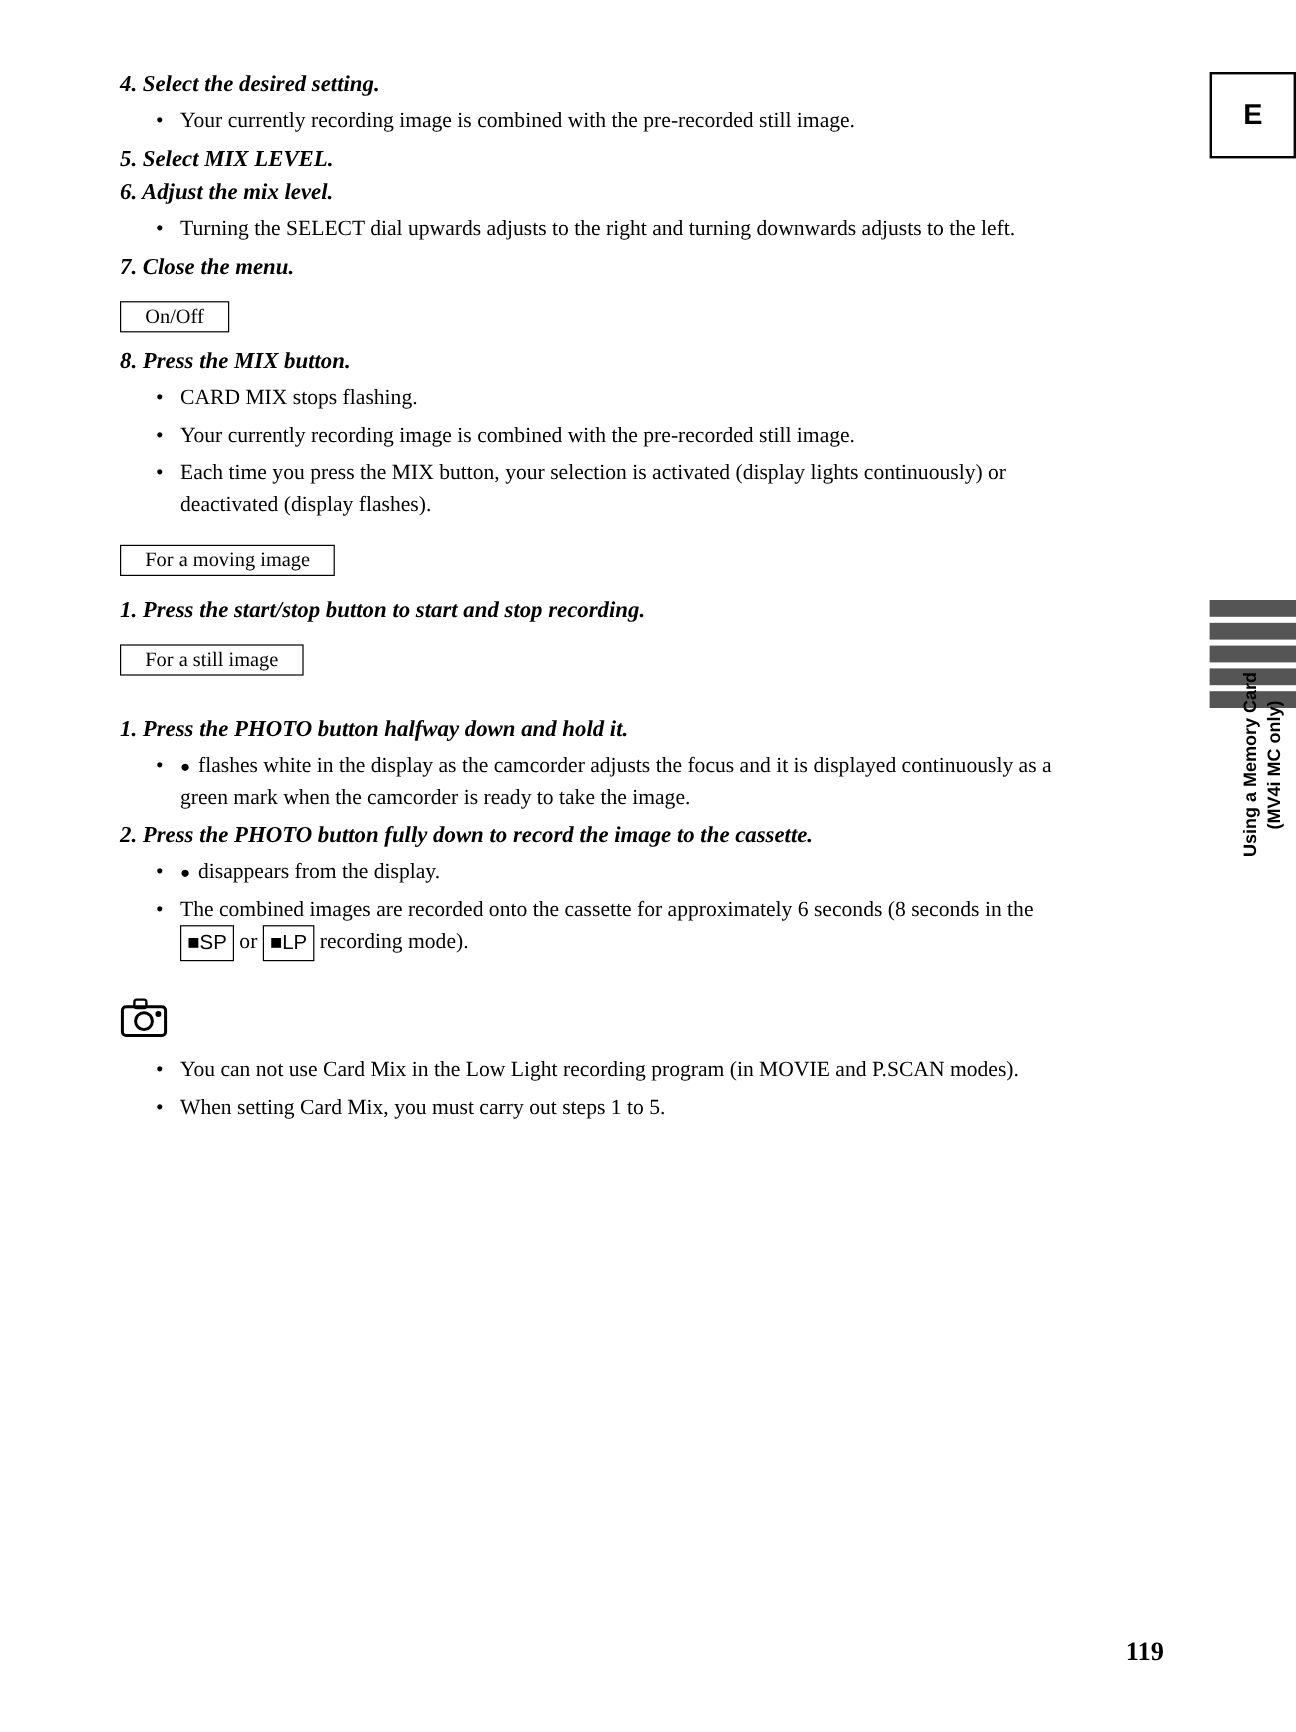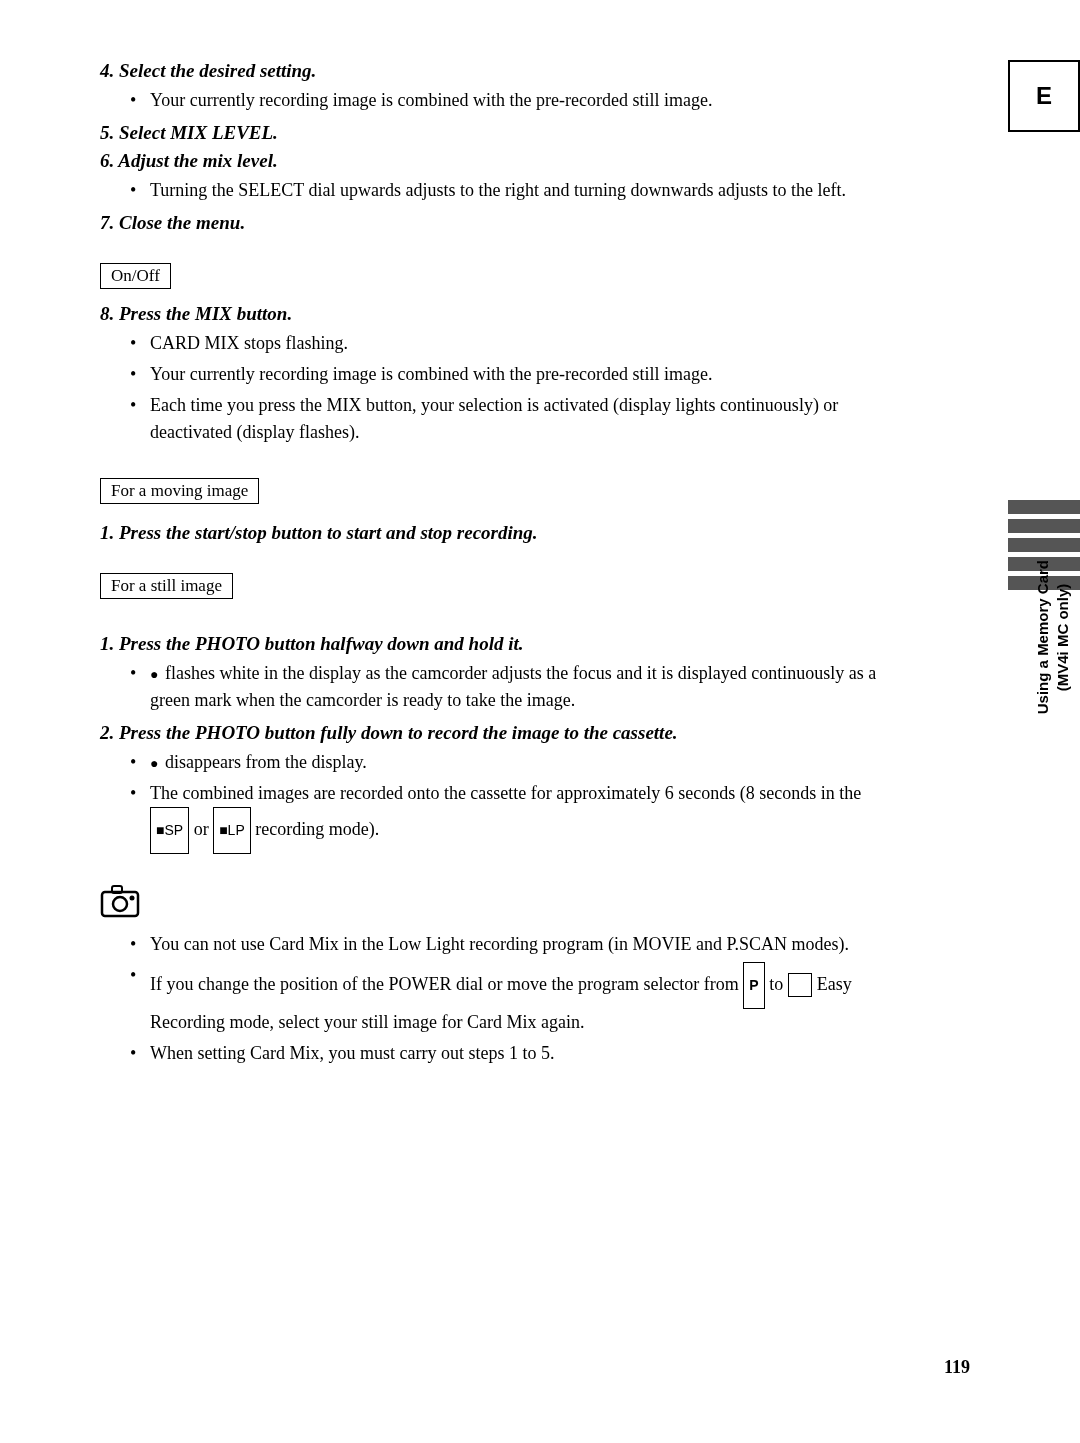--- a/index.html
+++ b/index.html
@@ -60,49 +60,49 @@
     .bullet-list li::before {
       content: "•";
       position: absolute;
       left: 0;
     }
 
     
     .tag-box {
       display: inline-block;
       border: 1.5px solid #000;
-      padding: 2px 10px;
+      padding: 2px 20px;
       font-size: 17px;
-      margin-top: 24px;
+      margin-top: 12px;
       margin-bottom: 8px;
     }
 
     
     .note-section {
       margin-top: 18px;
       display: flex;
       flex-direction: column;
       gap: 0;
     }
 
     
     .page-number {
       position: absolute;
-      bottom: 65px;
+      bottom: 54px;
       right: 110px;
-      font-size: 18px;
+      font-size: 22px;
       font-weight: bold;
     }
 
     
     .key-box {
       display: inline-block;
       border: 1.5px solid #000;
-      padding: 12px 5px;
-      font-size: 14px;
+      padding: 1px 5px;
+      font-size: 17px;
       font-family: Arial, sans-serif;
       vertical-align: middle;
       min-width: 20px;
       text-align: center;
     }
 
     .section-block {
       margin-bottom: 6px;
     }
   </style>
@@ -218,27 +218,20 @@
           <rect x="12" y="4" width="10" height="7" rx="2" ry="2" fill="none" stroke="#000" stroke-width="2"></rect>
           <circle cx="32" cy="16" r="2.5" fill="#000"></circle>
         </svg>
       </div>
 
       <ul class="bullet-list">
         <li>
           <span>You can not use Card Mix in the Low Light recording program (in MOVIE and P.SCAN modes).</span>
         </li>
         <li>
-          <span>If you change the position of the POWER dial or move the program selector from </span>
-          <span class="key-box" style="font-family:Arial,sans-serif; font-weight:bold;">P</span>
-          <span> to </span>
-          <span style="display:inline-block; border:1.5px solid #000; padding:0 5px; font-size:15px; font-family:Arial,sans-serif; min-width:20px; text-align:center;">&nbsp;&nbsp;&nbsp;</span>
-          <span> Easy Recording mode, select your still image for Card Mix again.</span>
-        </li>
-        <li>
           <span>When setting Card Mix, you must carry out steps 1 to 5.</span>
         </li>
       </ul>
     </div>
 
   </div>
 
   <div class="page-number">119</div>
 
 </div>

